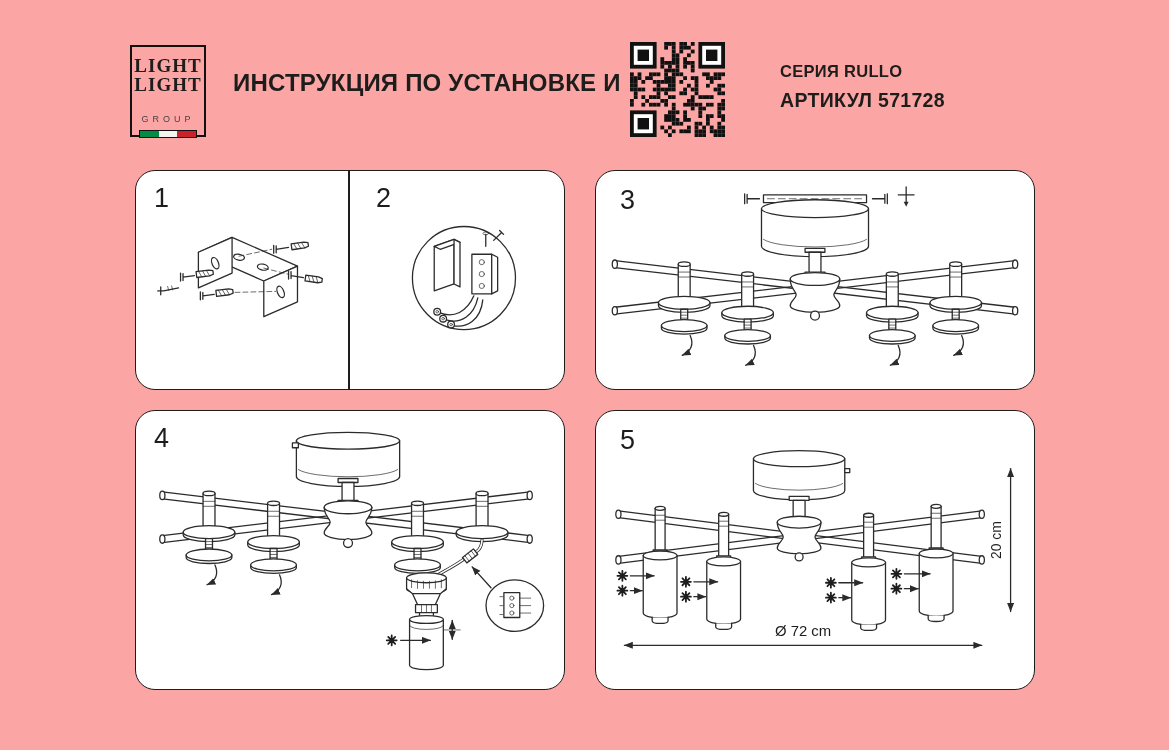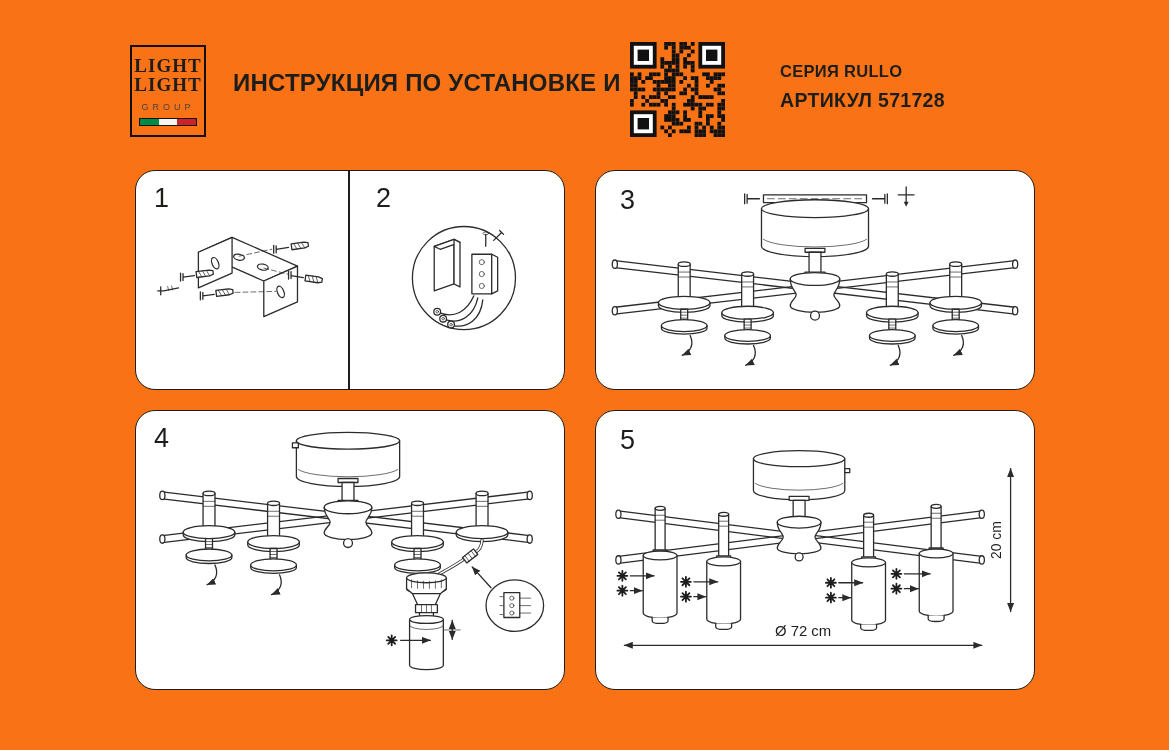--- a/index.html
+++ b/index.html
@@ -1,25 +1,25 @@
 <!DOCTYPE html>
 <html><head>
 <meta charset="utf-8">
 <style>
   html,body{margin:0;padding:0;background:#fff;}
-  .page{position:relative;width:1169px;height:750px;background:#f97316;overflow:hidden;
+  .page{position:relative;width:1169px;height:750px;background:#fca5a5;overflow:hidden;
         font-family:"Liberation Sans",sans-serif;color:#1d1d1b;}
 
   
   .logo{position:absolute;left:130px;top:45px;width:76px;height:92px;border:2px solid #111;
         box-sizing:border-box;text-align:center;font-family:"Liberation Serif",serif;}
   .logo-line{font-weight:bold;font-size:19px;line-height:19px;letter-spacing:1px;}
   .logo-light{margin-top:9px;}
   .logo-group{font-family:"Liberation Sans",sans-serif;font-size:9px;letter-spacing:4px;
-              margin-top:8px;color:#444;}
+              margin-top:20px;color:#444;}
   .logo-flag{margin:6px auto 0;width:56px;height:6px;border:1px solid #111;display:flex;}
   .logo-flag span{flex:1;}
 
   .title{position:absolute;left:233px;top:52px;font-size:24px;font-weight:bold;
          line-height:29px;letter-spacing:.2px;}
 
   .qr{position:absolute;left:630px;top:42px;width:95px;height:95px;}
   .qr svg{width:95px;height:95px;display:block;}
 
   .series-block{position:absolute;left:780px;top:62px;width:226px;}

